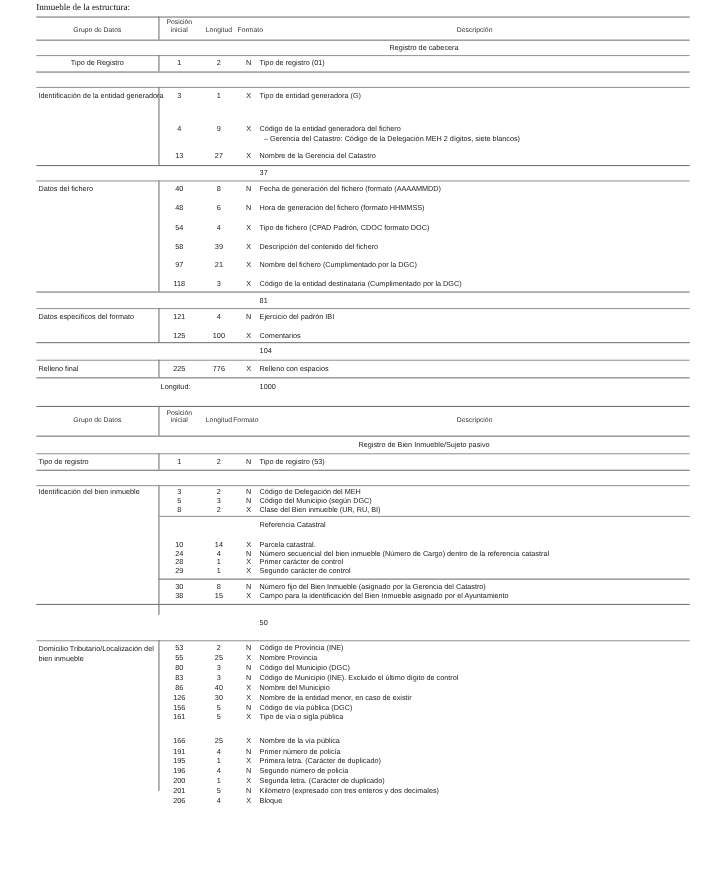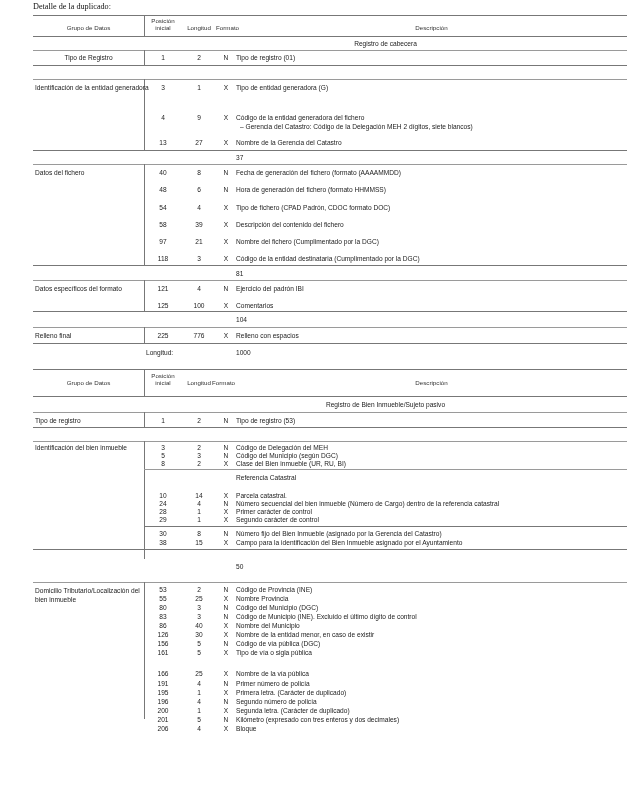--- a/index.html
+++ b/index.html
@@ -17,21 +17,21 @@
   .c-len { left: 182px; width: 34px; text-align: center; }
   .c-fmt { left: 216px; width: 20px; text-align: center; }
   .c-desc { left: 236px; }
   .hdr { color: #333; font-size: 6.2px; }
   .center-wide { left: 144px; width: 483px; text-align: center; }
   .compact .cell { line-height: 7.6px; }
 </style>
 </head>
 <body>
 
-<div class="abs title">Detalle de la duplicado:</div>
+<div class="abs title">Inmueble de la estructura:</div>
 
 <div>
   <div class="hline" style="top:15px;"></div>
   <div class="cell hdr c-group center" style="top:23px;">Grupo de Datos</div>
   <div class="cell hdr c-pos" style="top:17px; line-height:7px;">
     <span>Posición</span><br>
     <span>inicial</span>
   </div>
   <div class="cell hdr c-len" style="top:23px;">Longitud</div>
   <div class="cell hdr c-fmt" style="top:23px;">Formato</div>

